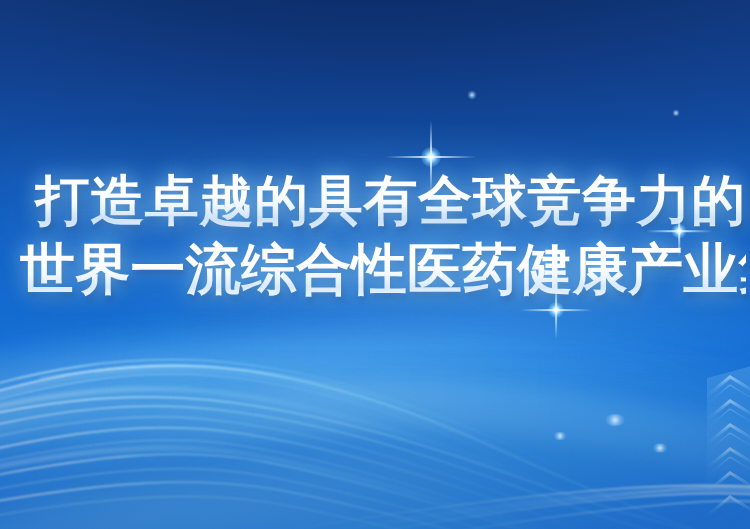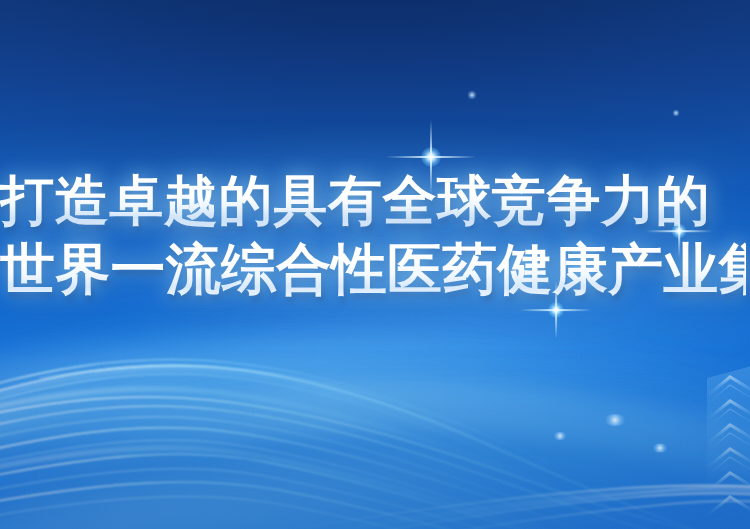--- a/index.html
+++ b/index.html
@@ -108,23 +108,24 @@
         rgba(110,185,255,0.10) 45%,
         rgba(110,185,255,0) 78%);
     pointer-events: none;
   }
 
   
   .headline {
     position: absolute;
     left: 0; right: 4px;
     top: 168px;
-    text-align: left;
+    text-align: right;
     z-index: 6;
     pointer-events: none;
+    padding-left: 20px;
   }
   .hl-line {
     display: block;
     font-family: "DejaVu Sans", "Liberation Sans", sans-serif;
     font-weight: 700;
     color: #ffffff;
     letter-spacing: 0.012em;
     white-space: nowrap;
     background: linear-gradient(180deg,
         #ffffff 0%,

